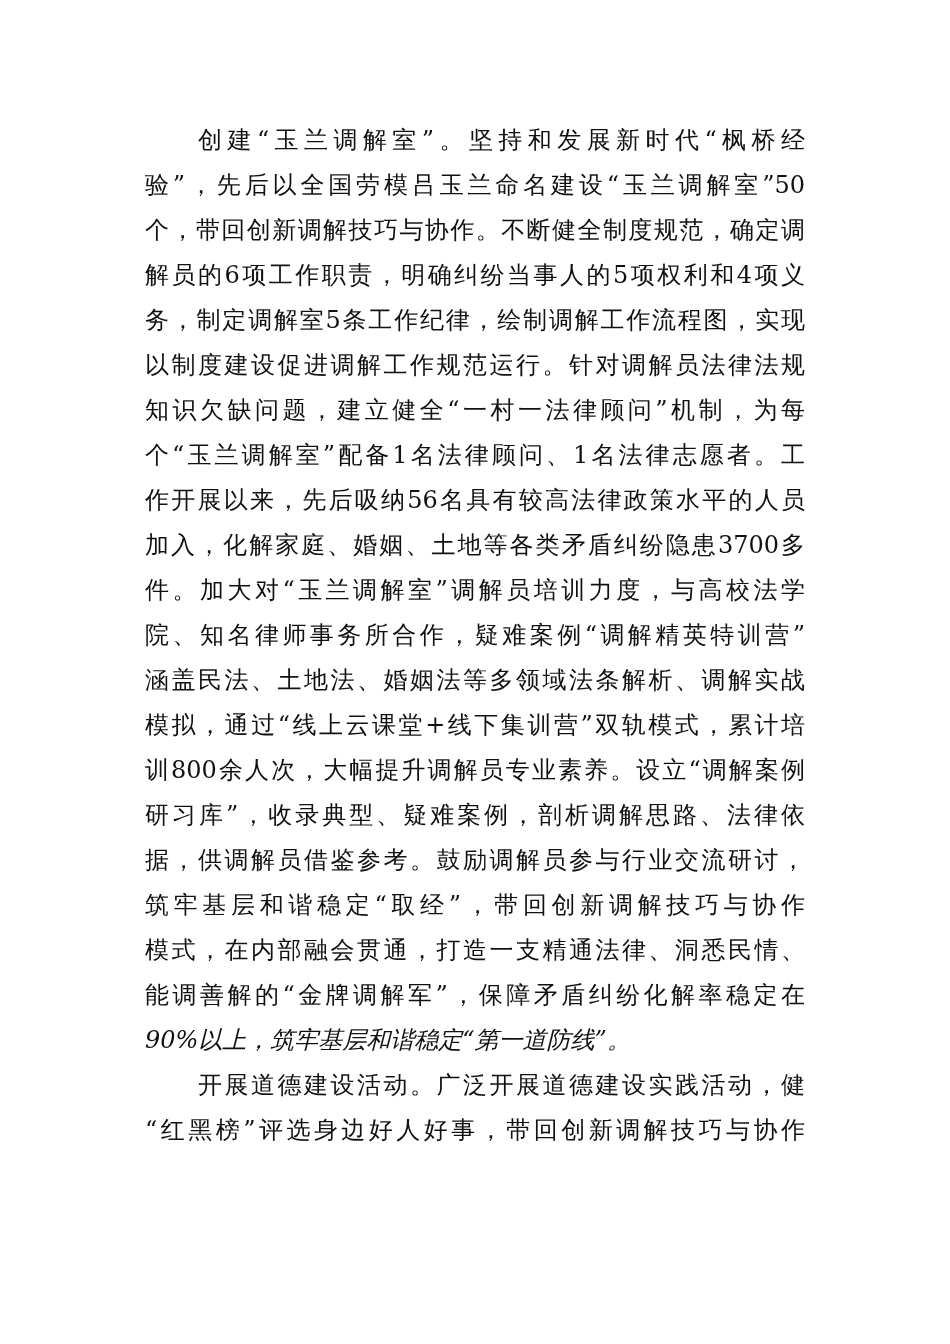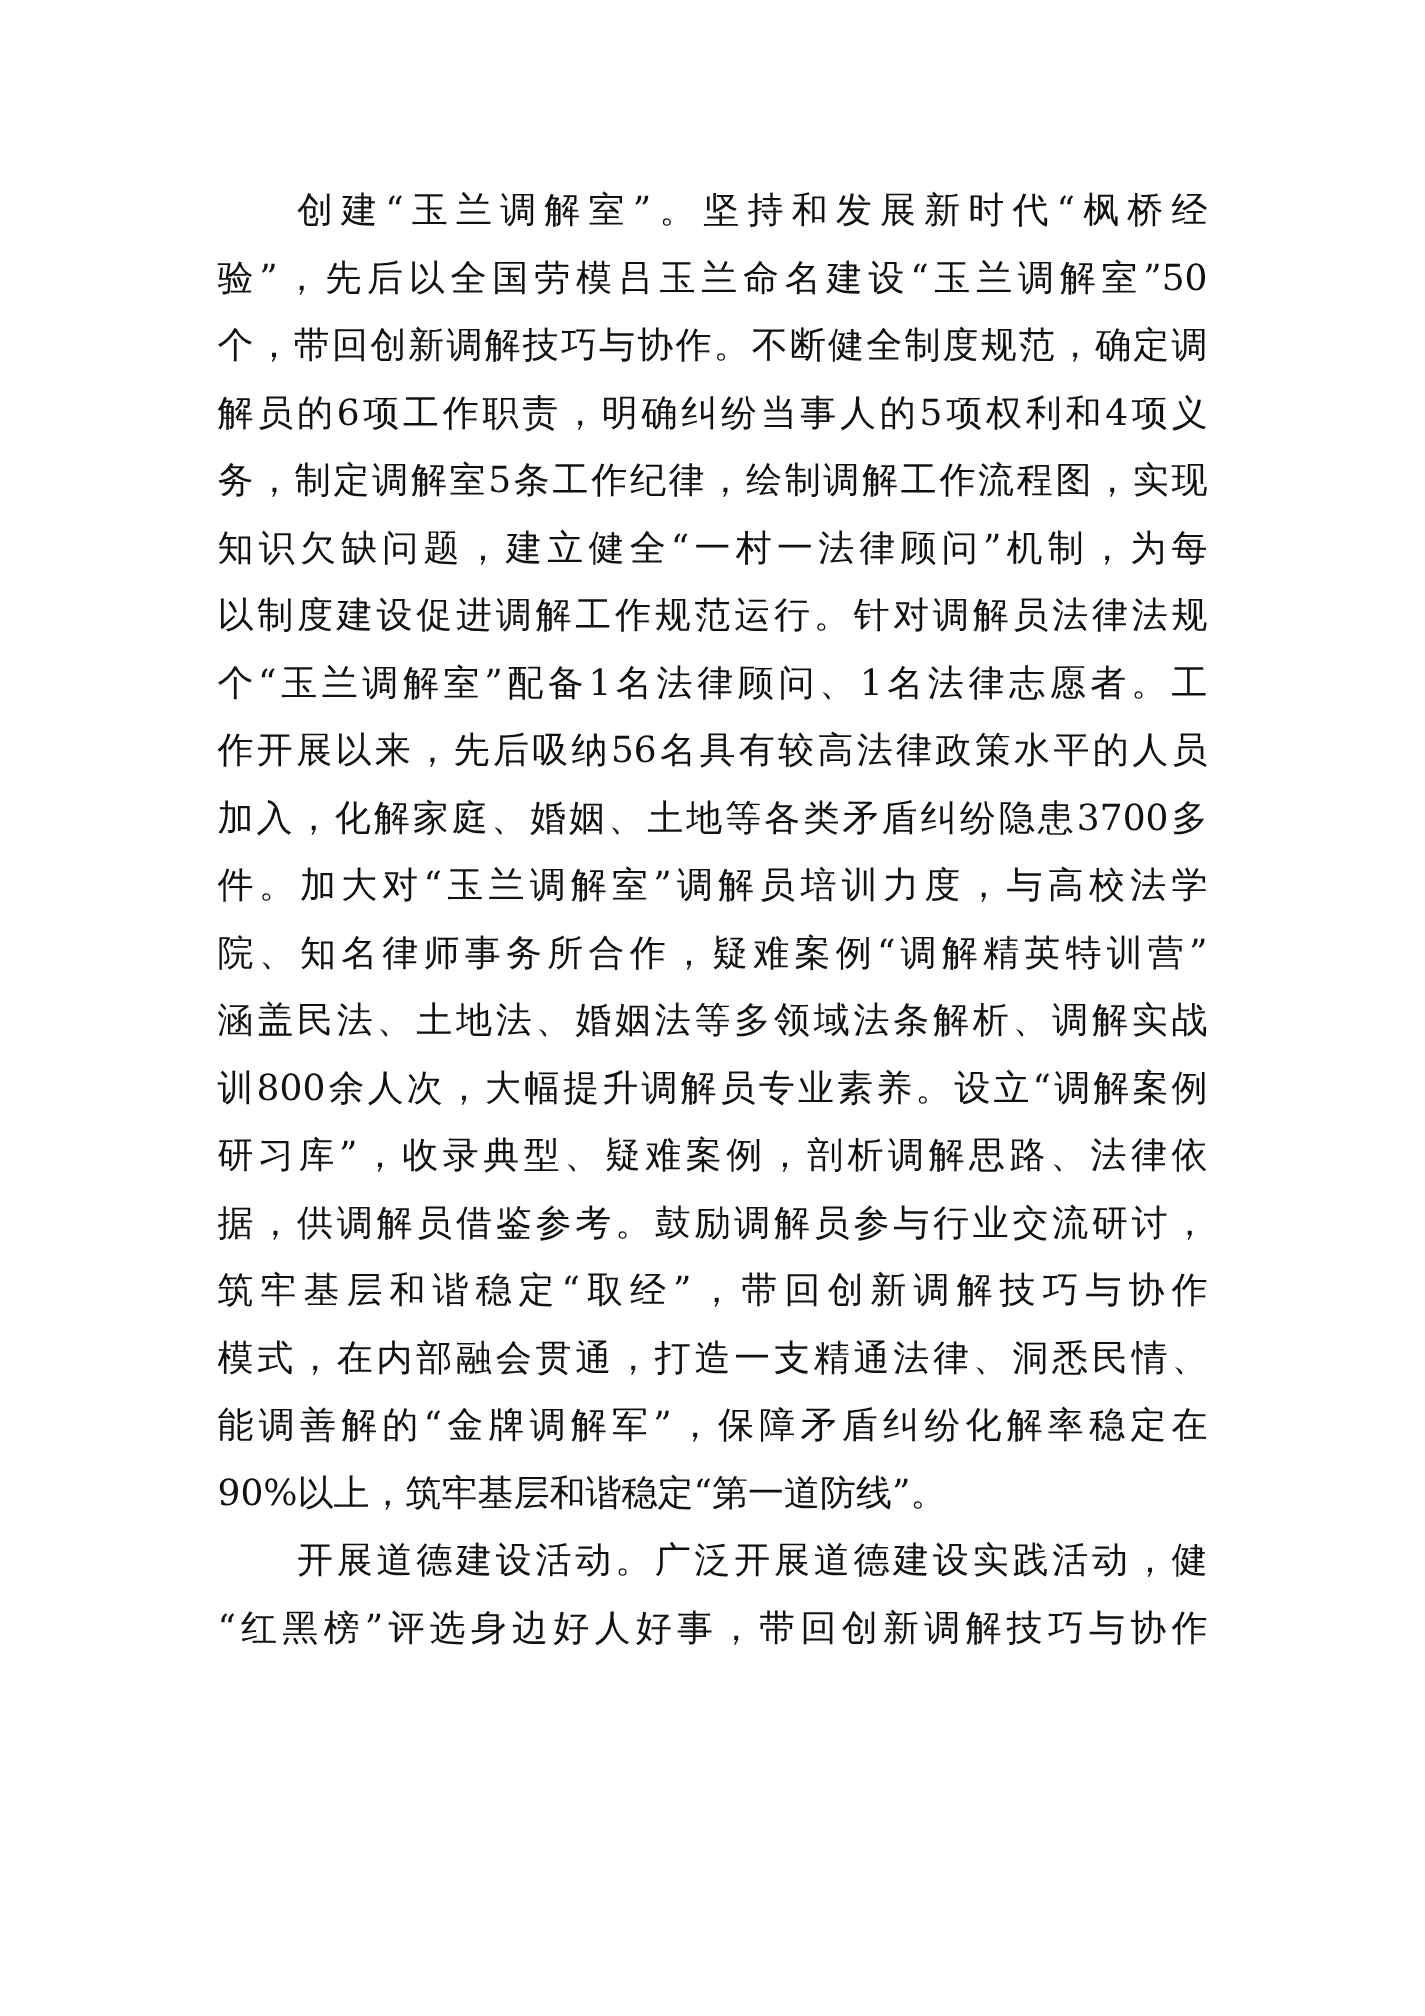--- a/index.html
+++ b/index.html
@@ -10,43 +10,44 @@
   .text-column {
     position: absolute; left: 145px; top: 118px; width: 660px;
     font-family: "DejaVu Serif", "Liberation Serif", serif;
     font-size: 24px; color: #111111;
   }
   .line {
     height: 45px; line-height: 45px; white-space: nowrap;
     text-align: justify; text-align-last: justify;
     overflow: visible;
   }
-  .line.last { text-align-last: left; }
+  .line.last { text-align-last: left; font-style: italic; }
   .line.indent { padding-left: 53px; }
 </style>
 </head>
 <body>
 
 <div class="page">
   <div class="text-column">
 
     <div>
       <div class="line indent">创建“玉兰调解室”。坚持和发展新时代“枫桥经</div>
       <div class="line">验”，先后以全国劳模吕玉兰命名建设“玉兰调解室”50</div>
       <div class="line">个，带回创新调解技巧与协作。不断健全制度规范，确定调</div>
       <div class="line">解员的6项工作职责，明确纠纷当事人的5项权利和4项义</div>
       <div class="line">务，制定调解室5条工作纪律，绘制调解工作流程图，实现</div>
+      <div class="line">以制度建设促进调解工作规范运行。针对调解员法律法规</div>
       <div class="line">知识欠缺问题，建立健全“一村一法律顾问”机制，为每</div>
-      <div class="line">以制度建设促进调解工作规范运行。针对调解员法律法规</div>
       <div class="line">个“玉兰调解室”配备1名法律顾问、1名法律志愿者。工</div>
       <div class="line">作开展以来，先后吸纳56名具有较高法律政策水平的人员</div>
       <div class="line">加入，化解家庭、婚姻、土地等各类矛盾纠纷隐患3700多</div>
       <div class="line">件。加大对“玉兰调解室”调解员培训力度，与高校法学</div>
       <div class="line">院、知名律师事务所合作，疑难案例“调解精英特训营”</div>
       <div class="line">涵盖民法、土地法、婚姻法等多领域法条解析、调解实战</div>
+      <div class="line">模拟，通过“线上云课堂+线下集训营”双轨模式，累计培</div>
       <div class="line">训800余人次，大幅提升调解员专业素养。设立“调解案例</div>
       <div class="line">研习库”，收录典型、疑难案例，剖析调解思路、法律依</div>
       <div class="line">据，供调解员借鉴参考。鼓励调解员参与行业交流研讨，</div>
       <div class="line">筑牢基层和谐稳定“取经”，带回创新调解技巧与协作</div>
       <div class="line">模式，在内部融会贯通，打造一支精通法律、洞悉民情、</div>
       <div class="line">能调善解的“金牌调解军”，保障矛盾纠纷化解率稳定在</div>
       <div class="line last">90%以上，筑牢基层和谐稳定“第一道防线”。</div>
     </div>
 
     <div>

